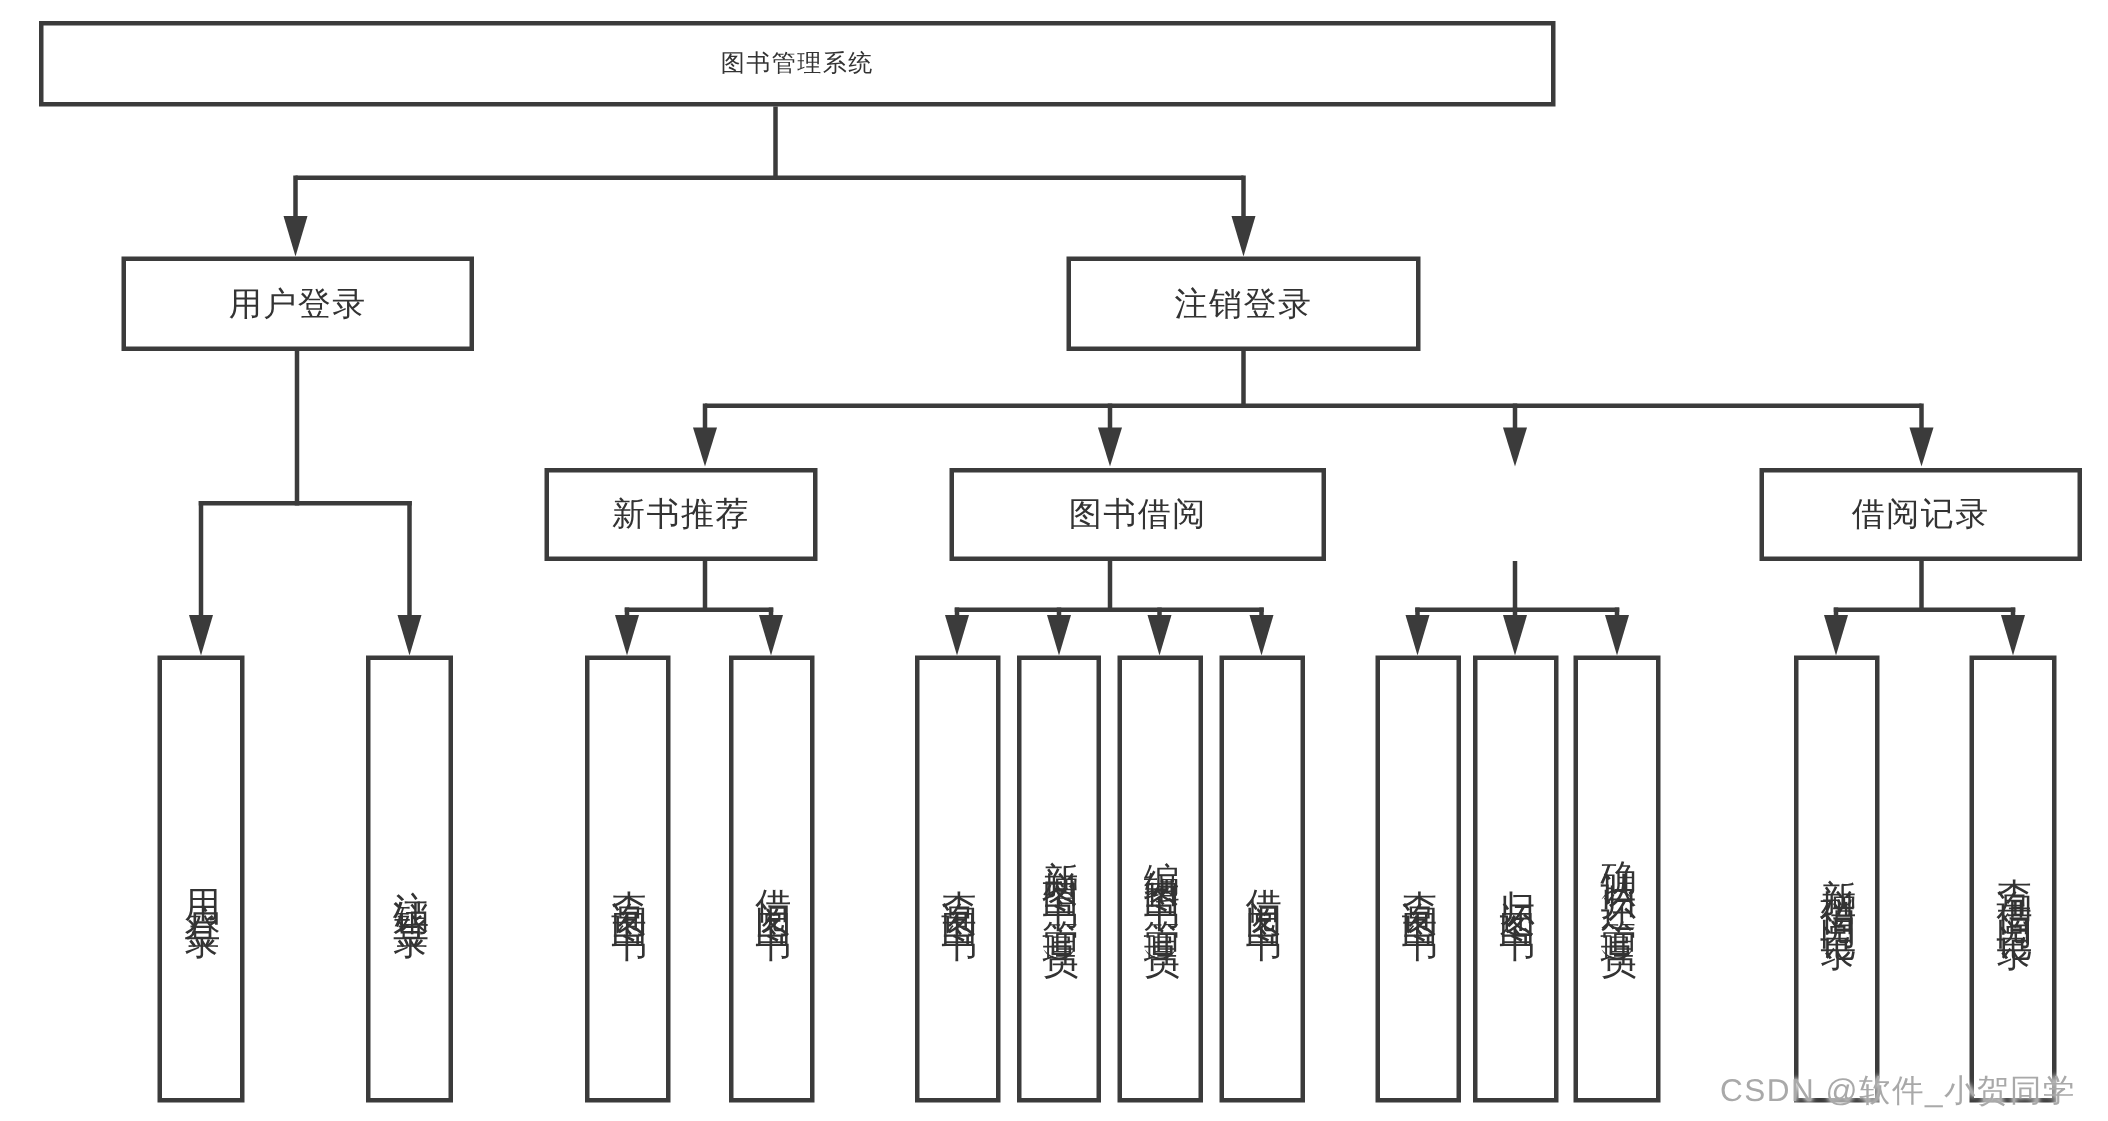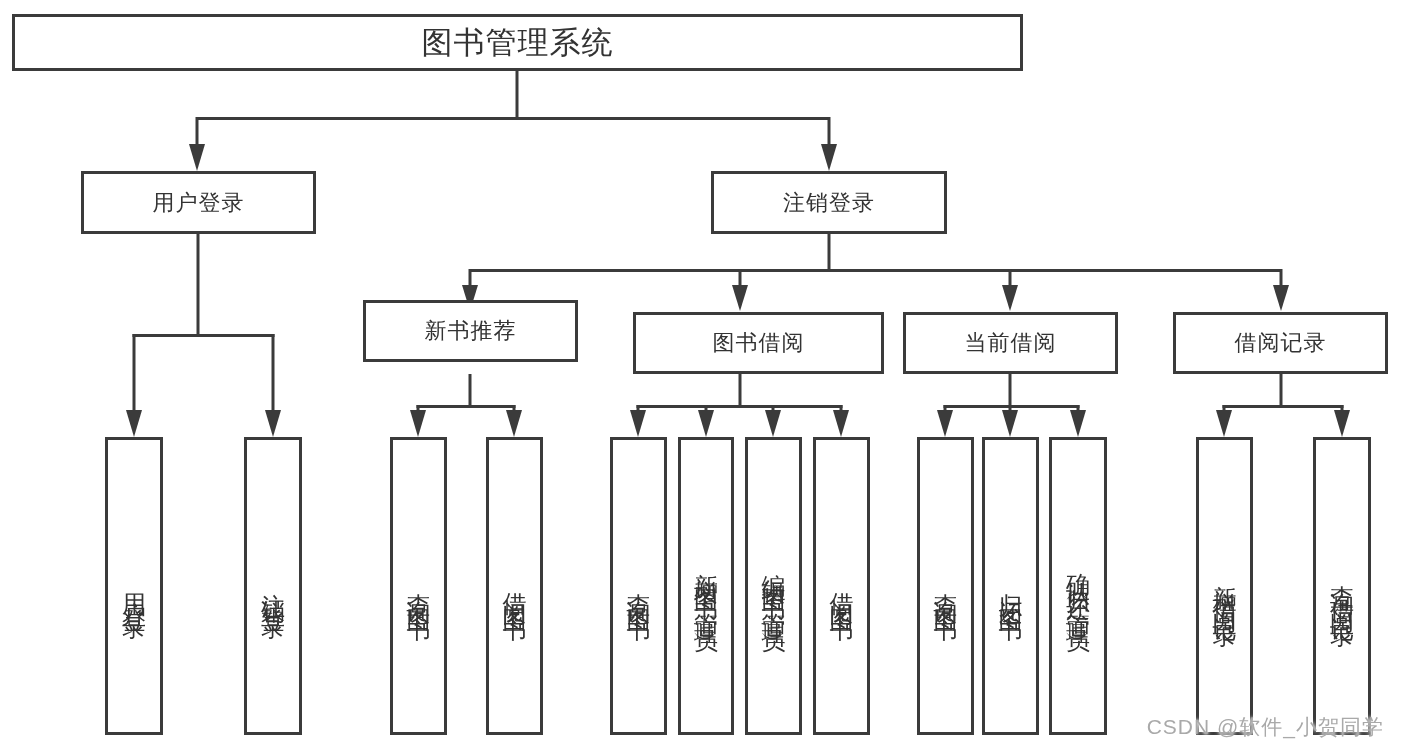--- a/index.html
+++ b/index.html
@@ -35,21 +35,21 @@
     border: 3px solid var(--line);
     background: var(--node-bg);
     display: flex;
     align-items: center;
     justify-content: center;
     color: var(--text);
     font-size: 22px;
     letter-spacing: 1px;
     white-space: nowrap;
   }
-  .node.root { font-size: 31px; }
+  .node.root { font-size: 16px; margin-left: 14px; }
   .leaf {
     position: absolute;
     z-index: 2;
     border: 3px solid var(--line);
     background: var(--node-bg);
     display: flex;
     align-items: center;
     justify-content: center;
     top: 437px;
     height: 298px;
@@ -148,23 +148,22 @@
       <polygon points="1216,410 1232,410 1224,437"></polygon>
       <polygon points="1334,410 1350,410 1342,437"></polygon>
     </g>
   </svg>
 
   <div class="node root" style="left:12px; top:14px; width:1011px; height:57px">图书管理系统</div>
 
   <div class="node" style="left:81px; top:171px; width:235px; height:63px">用户登录</div>
   <div class="node" style="left:711px; top:171px; width:236px; height:63px">注销登录</div>
 
-  <div class="node" style="left:363px; top:300px; width:215px; height:62px">新书推荐</div>
+  <div class="node" style="left:363px; top:312px; width:182px; height:62px">新书推荐</div>
   <div class="node" style="left:633px; top:312px; width:251px; height:62px">图书借阅</div>
-  <div class="node" style="left:903px; top:312px; width:215px; height:62px">当前借阅</div>
   <div class="node" style="left:1173px; top:312px; width:215px; height:62px">借阅记录</div>
 
   <div class="leaf" style="left:105px; width:58px">
     <span class="vtext">用户登录</span>
   </div>
   <div class="leaf" style="left:244px; width:58px">
     <span class="vtext">注销登录</span>
   </div>
 
   <div class="leaf" style="left:390px; width:57px">

